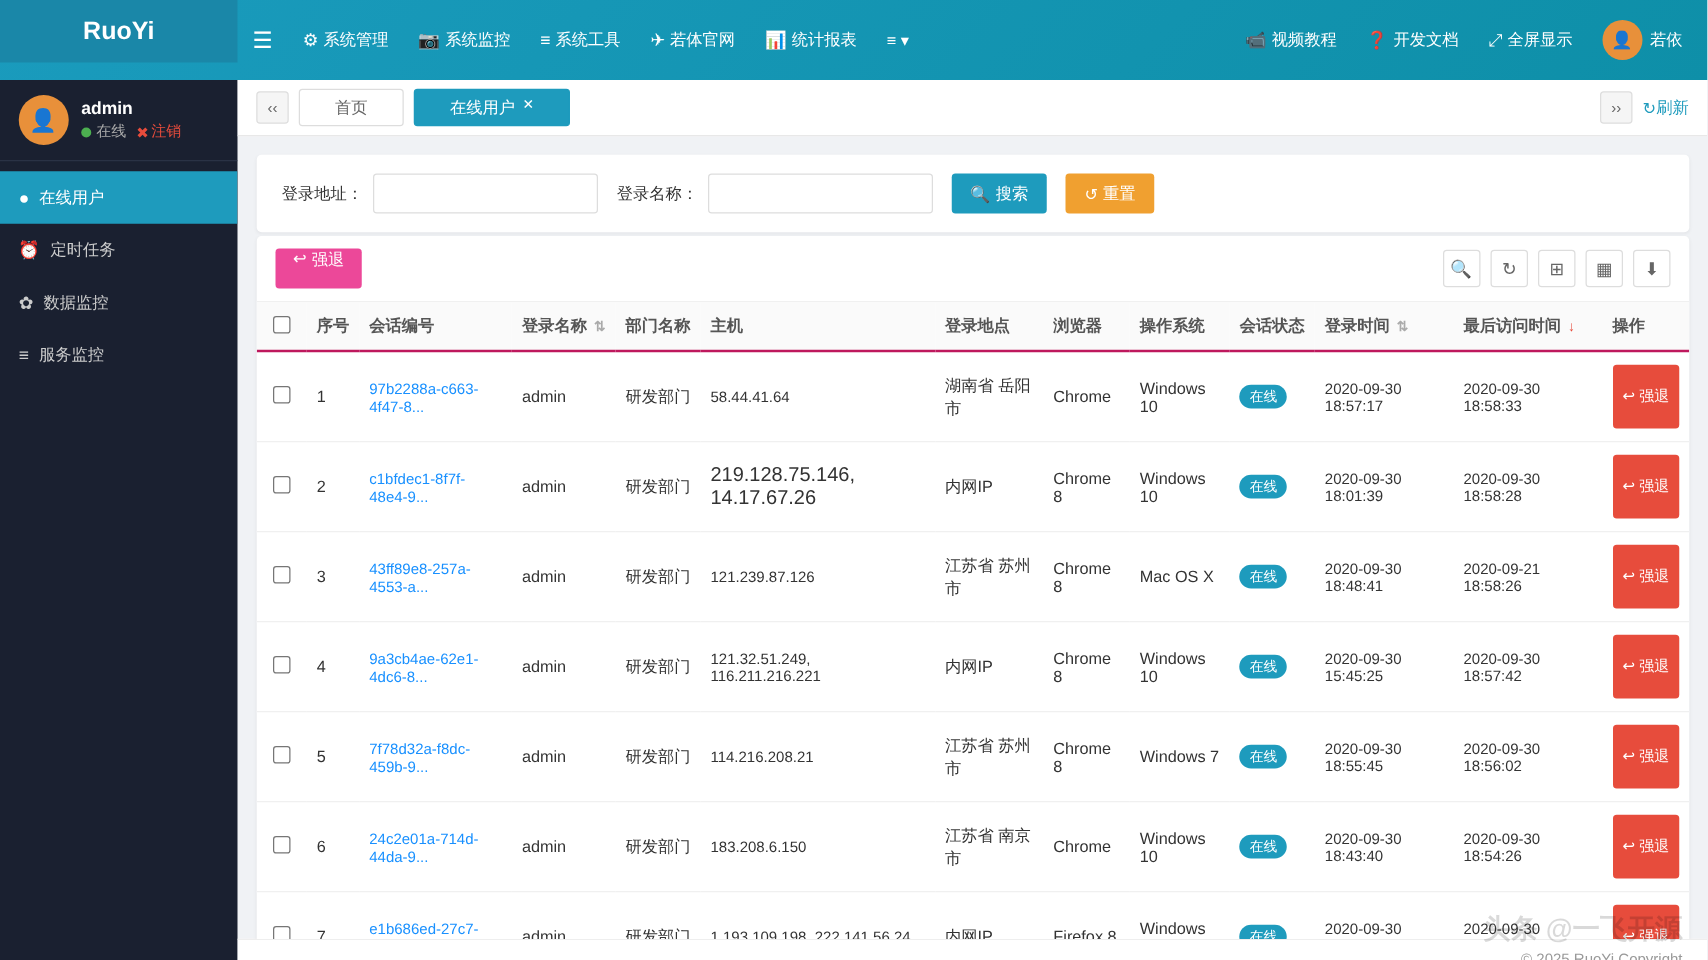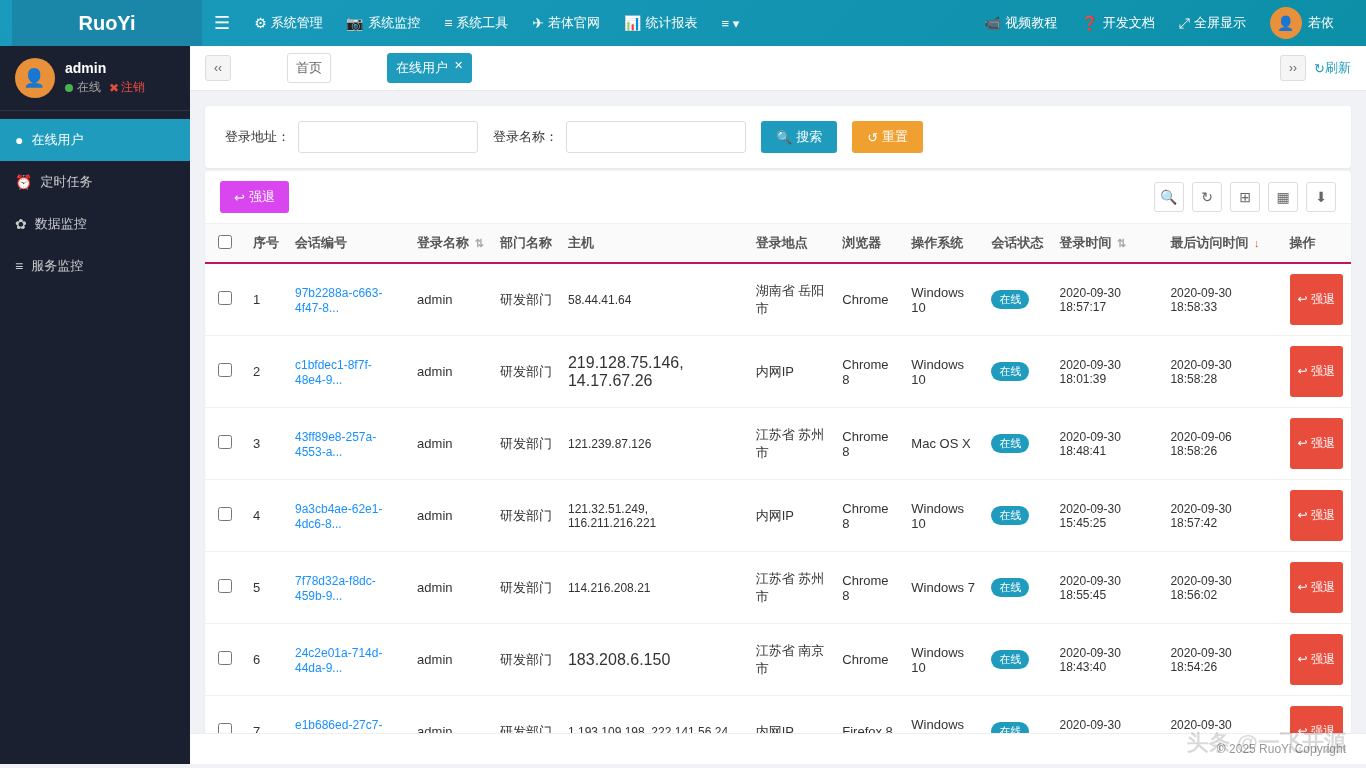--- a/index.html
+++ b/index.html
@@ -1,24 +1,23 @@
 <!DOCTYPE html>
 <html><head>
   <meta charset="utf-8">
   <style>
     * { box-sizing: border-box; margin: 0; padding: 0; }
     body { font-family: 'Microsoft YaHei', Arial, sans-serif; font-size: 13px; background: #f0f2f5; color: #333; overflow: hidden; }
 
     
     .top-nav {
-      height: 46px;
+      height: 64px;
       background: linear-gradient(135deg, #1a9bbd 0%, #0e8fa8 100%);
       display: flex;
-      align-items: center;
-      padding: 12px;
+      padding: 0;
     }
     .logo-area {
       width: 190px;
       background: #1a87a8;
       height: 50px;
       display: flex;
       align-items: center;
       justify-content: center;
       font-size: 20px;
       font-weight: bold;
@@ -128,28 +127,27 @@
     .bc-nav-btn {
       width: 26px; height: 26px;
       border: 1px solid #ddd;
       background: #f5f5f5;
       border-radius: 3px;
       display: flex; align-items: center; justify-content: center;
       cursor: pointer; color: #666; font-size: 12px;
     }
     .bc-tab {
       display: flex; align-items: flex-start;
-      padding: 5px 8px;
+      padding: 5px 28px;
       border: 1px solid #ddd;
       border-radius: 3px;
       font-size: 13px;
       cursor: pointer;
       background: #fff;
       color: #666;
-      margin-left: 48px;
     }
     .bc-tab.active { background: #1e9bbd; color: #fff; border-color: #1e9bbd; }
     .bc-tab .close-x { margin-left: 6px; font-size: 11px; }
     .bc-right { display: flex; align-items: center; gap: 8px; }
     .refresh-btn {
       display: flex; align-items: center;
       color: #1e9bbd; cursor: pointer; font-size: 13px;
     }
 
     
@@ -218,27 +216,27 @@
     .table-toolbar {
       display: flex;
       align-items: center;
       padding: 10px 15px;
       border-bottom: 1px solid #f0f0f0;
       justify-content: space-between;
     }
     .toolbar-left { display: flex; align-items: center; gap: 8px; }
     .btn-force-exit {
       height: 32px;
-      background: #d946ef;
+      background: #ec4899;
       color: #fff;
       border: none;
       border-radius: 3px;
       padding: 0 14px;
       cursor: pointer;
-      display: flex; align-items: center; gap: 4px;
+      display: flex; align-items: flex-start; gap: 4px;
       font-size: 13px;
     }
     .btn-force-exit:before { content: '↩ '; }
     .toolbar-right { display: flex; align-items: center; gap: 8px; }
     .tool-btn {
       width: 30px; height: 30px;
       border: 1px solid #ddd;
       background: #fff;
       border-radius: 3px;
       display: flex; align-items: center; justify-content: center;
@@ -537,21 +535,21 @@
       <td>3</td>
       <td><a class="session-link">43ff89e8-257a-4553-a...</a></td>
       <td>admin</td>
       <td>研发部门</td>
       <td style="font-size:12px">121.239.87.126</td>
       <td>江苏省 苏州市</td>
       <td>Chrome 8</td>
       <td>Mac OS X</td>
       <td><span class="badge-online">在线</span></td>
       <td style="font-size:12px">2020-09-30 18:48:41</td>
-      <td style="font-size:12px">2020-09-06 18:58:26</td>
+      <td style="font-size:12px">2020-09-21 18:58:26</td>
       <td><button class="btn-force-small">↩ 强退</button></td>
     </tr>
               <tr>
       <td><input type="checkbox" style=""></td>
       <td>4</td>
       <td><a class="session-link">9a3cb4ae-62e1-4dc6-8...</a></td>
       <td>admin</td>
       <td>研发部门</td>
       <td style="font-size:12px">121.32.51.249, 116.211.216.221</td>
       <td>内网IP</td>
@@ -576,21 +574,21 @@
       <td style="font-size:12px">2020-09-30 18:55:45</td>
       <td style="font-size:12px">2020-09-30 18:56:02</td>
       <td><button class="btn-force-small">↩ 强退</button></td>
     </tr>
               <tr>
       <td><input type="checkbox" style=""></td>
       <td>6</td>
       <td><a class="session-link">24c2e01a-714d-44da-9...</a></td>
       <td>admin</td>
       <td>研发部门</td>
-      <td style="font-size:16px">183.208.6.150</td>
+      <td style="font-size:12px">183.208.6.150</td>
       <td>江苏省 南京市</td>
       <td>Chrome</td>
       <td>Windows 10</td>
       <td><span class="badge-online">在线</span></td>
       <td style="font-size:12px">2020-09-30 18:43:40</td>
       <td style="font-size:12px">2020-09-30 18:54:26</td>
       <td><button class="btn-force-small">↩ 强退</button></td>
     </tr>
               <tr>
       <td><input type="checkbox" style=""></td>

